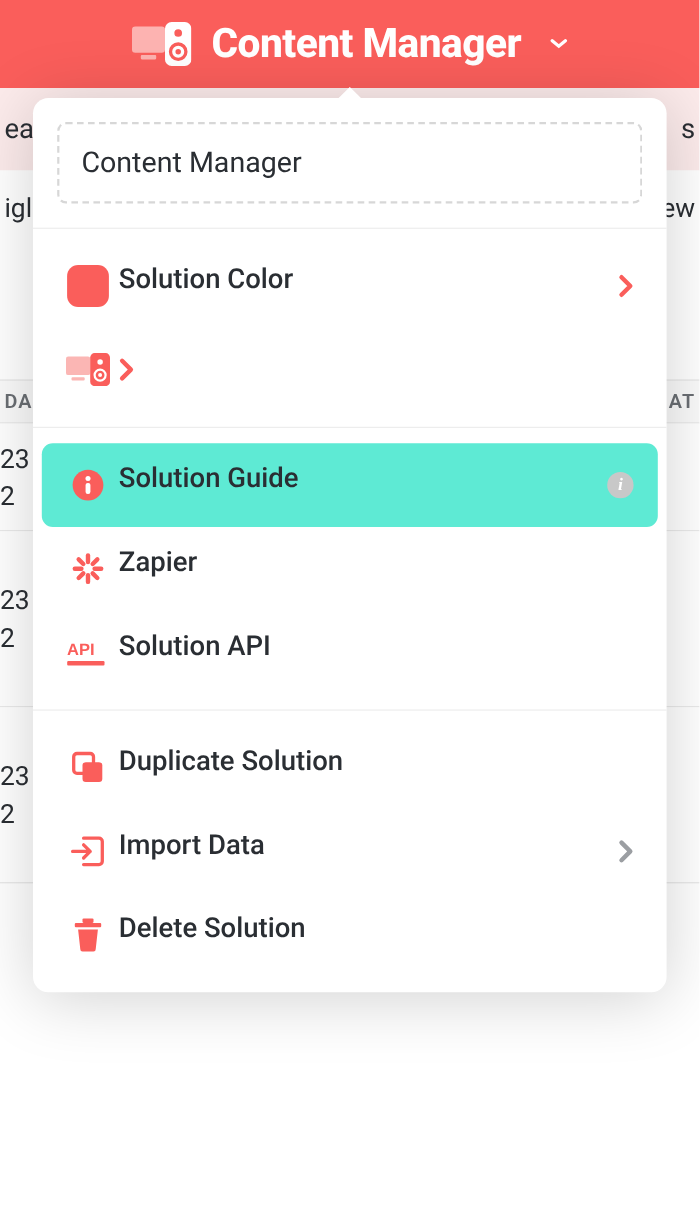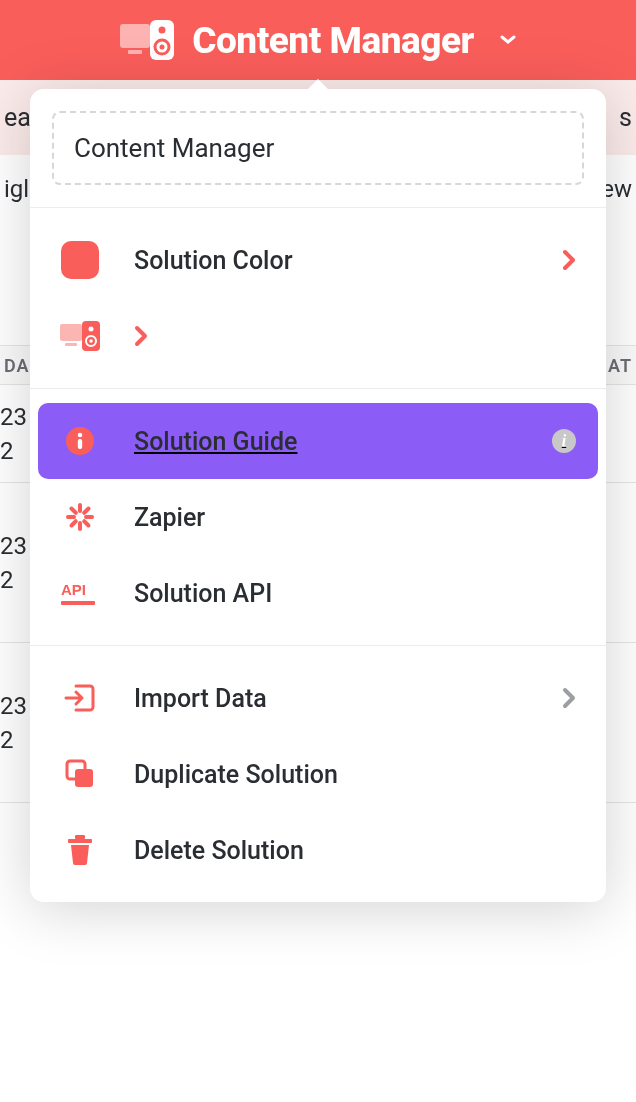--- a/index.html
+++ b/index.html
@@ -124,29 +124,27 @@
     font-family: inherit;
   }
   .section {
     padding: 14px 8px;
   }
   .section + .section {
     border-top: 1px solid #ECECEC;
   }
   .menu-item {
     display: flex;
-    align-items: center;
     padding: 18px 22px;
     border-radius: 10px;
     cursor: pointer;
-    gap: 34px;
+    gap: 8px;
   }
   .menu-item.highlighted {
-    background: #8b5cf6;
-    text-decoration: underline;
+    background: #5eead4;
   }
   .menu-item .icon-slot {
     width: 40px;
     height: 40px;
     display: flex;
     align-items: center;
     justify-content: center;
     flex-shrink: 0;
   }
   .menu-item .label {
@@ -335,46 +333,46 @@
         </svg>
       </span>
       <span class="label">Solution API</span>
     </div>
   </div>
 
   <div class="section">
     <div class="menu-item">
       <span class="icon-slot">
         <svg width="32" height="32" viewBox="0 0 32 32">
+          <rect x="3" y="3" width="18" height="18" rx="3" fill="none" stroke="#FA5E5B" stroke-width="3"></rect>
+          <rect x="11" y="11" width="18" height="18" rx="3" fill="#FA5E5B"></rect>
+        </svg>
+      </span>
+      <span class="label">Duplicate Solution</span>
+    </div>
+
+    <div class="menu-item">
+      <span class="icon-slot">
+        <svg width="32" height="32" viewBox="0 0 32 32">
           <path d="M12 4 H26 a3 3 0 0 1 3 3 V25 a3 3 0 0 1 -3 3 H12" fill="none" stroke="#FA5E5B" stroke-width="3" stroke-linecap="round"></path>
           <path d="M2 16 H18 M12 10 L18 16 L12 22" fill="none" stroke="#FA5E5B" stroke-width="3" stroke-linecap="round" stroke-linejoin="round"></path>
         </svg>
       </span>
       <span class="label">Import Data</span>
       <span class="trailing">
         <span class="chevron gray">
           <svg width="14" height="22" viewBox="0 0 14 22">
               <path d="M3 3l8 8-8 8" stroke="#9B9EA2" stroke-width="4" fill="none" stroke-linecap="round" stroke-linejoin="round"></path>
             </svg>
         </span>
       </span>
     </div>
 
     <div class="menu-item">
       <span class="icon-slot">
-        <svg width="32" height="32" viewBox="0 0 32 32">
-          <rect x="3" y="3" width="18" height="18" rx="3" fill="none" stroke="#FA5E5B" stroke-width="3"></rect>
-          <rect x="11" y="11" width="18" height="18" rx="3" fill="#FA5E5B"></rect>
-        </svg>
-      </span>
-      <span class="label">Duplicate Solution</span>
-    </div>
-
-    <div class="menu-item">
-      <span class="icon-slot">
         <svg width="28" height="32" viewBox="0 0 28 32">
           <rect x="9" y="1" width="10" height="4" rx="1" fill="#FA5E5B"></rect>
           <rect x="2" y="5" width="24" height="4" rx="1" fill="#FA5E5B"></rect>
           <path d="M5 11 L7 29 a2 2 0 0 0 2 2 H19 a2 2 0 0 0 2 -2 L23 11 Z" fill="#FA5E5B"></path>
         </svg>
       </span>
       <span class="label">Delete Solution</span>
     </div>
   </div>
 </div>

